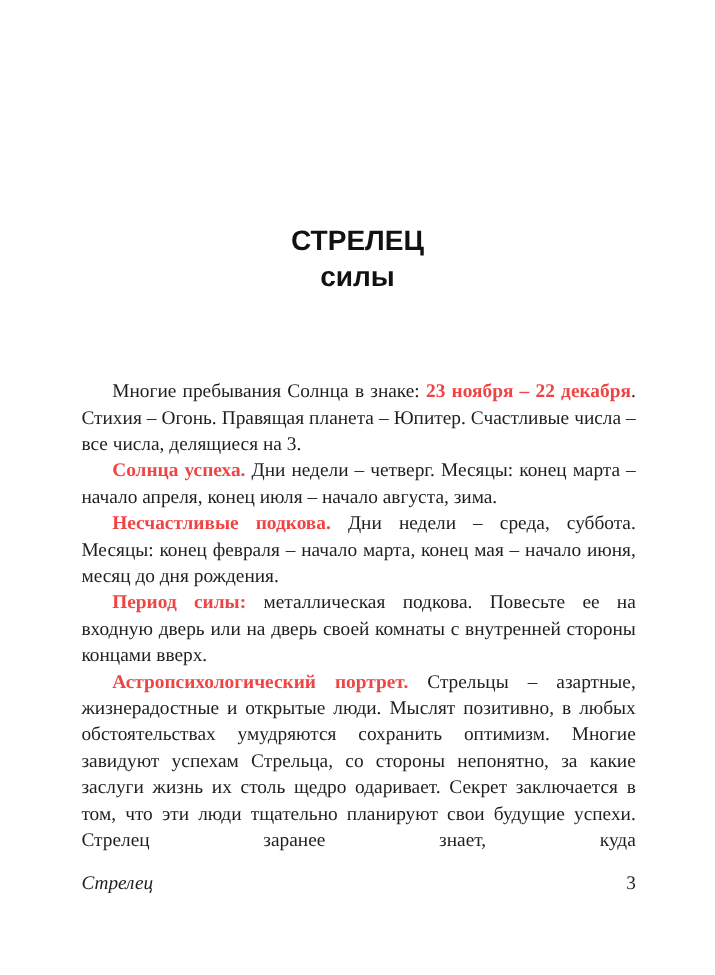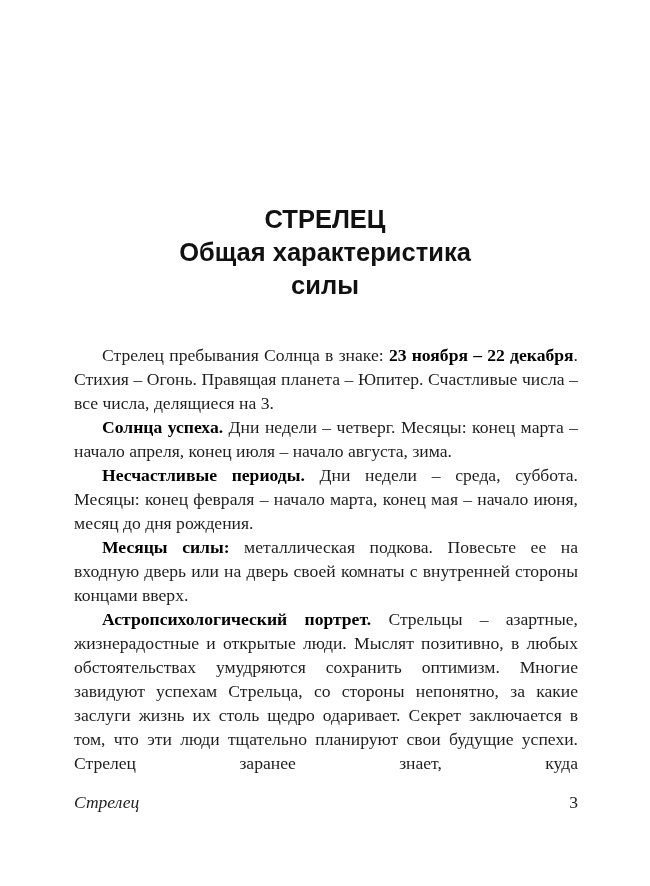--- a/index.html
+++ b/index.html
@@ -9,41 +9,40 @@
     font-family: "Liberation Sans", sans-serif; font-weight: bold;
     font-size: 25.5px; line-height: 33px; color: #111;
   }
   .title-block div { white-space: nowrap; }
   .body-text {
     position: absolute; left: 74px; top: 343px; width: 504px;
     font-family: "Liberation Serif", serif; font-size: 17.6px; line-height: 24px;
     text-align: justify; color: #1e1e1e;
   }
   .body-text p { margin: 0; text-indent: 28px; hyphens: manual; }
-  .body-text b { font-weight: bold; color: #000000; }
+  .body-text b { font-weight: bold; color: #ef4444; }
   .footer {
     position: absolute; left: 74px; top: 792px; width: 504px;
     font-family: "Liberation Serif", serif; font-size: 17.5px; color: #1e1e1e;
     display: flex; justify-content: space-between;
   }
   .footer .running-title { font-style: italic; }
 </style>
 </head>
 <body>
 
 <div class="title-block">
   <div>СТРЕЛЕЦ</div>
-  <div>Общая характеристика</div>
   <div>силы</div>
 </div>
 
 <div class="body-text">
-  <p><span>Стрелец пребывания Солнца в знаке: </span><b>23 ноября – 22 декабря</b><span>. Стихия – Огонь. Правящая планета – Юпи­тер. Счастливые числа – все числа, делящиеся на 3.</span></p>
+  <p><span>Многие пребывания Солнца в знаке: </span><b>23 ноября – 22 декабря</b><span>. Стихия – Огонь. Правящая планета – Юпи­тер. Счастливые числа – все числа, делящиеся на 3.</span></p>
   <p><b>Солнца успеха.</b><span> Дни недели – четверг. Месяцы: конец марта – начало апреля, конец июля – начало августа, зима.</span></p>
-  <p><b>Несчастливые периоды.</b><span> Дни недели – среда, суббота. Месяцы: конец февраля – начало марта, конец мая – на­чало июня, месяц до дня рождения.</span></p>
-  <p><b>Месяцы силы:</b><span> металлическая подкова. Повесьте ее на входную дверь или на дверь своей комнаты с внутренней стороны концами вверх.</span></p>
+  <p><b>Несчастливые подкова.</b><span> Дни недели – среда, суббота. Месяцы: конец февраля – начало марта, конец мая – на­чало июня, месяц до дня рождения.</span></p>
+  <p><b>Период силы:</b><span> металлическая подкова. Повесьте ее на входную дверь или на дверь своей комнаты с внутренней стороны концами вверх.</span></p>
   <p style="text-align-last: justify;"><b>Астропсихологический портрет.</b><span> Стрельцы – азарт­ные, жизнерадостные и открытые люди. Мыслят позитив­но, в любых обстоятельствах умудряются сохранить опти­мизм. Многие завидуют успехам Стрельца, со стороны не­понятно, за какие заслуги жизнь их столь щедро одаривает. Секрет заключается в том, что эти люди тщательно плани­руют свои будущие успехи. Стрелец заранее знает, куда</span></p>
 </div>
 
 <div class="footer">
   <span class="running-title">Стрелец</span>
   <span class="page-number">3</span>
 </div>
 
 </body></html>

